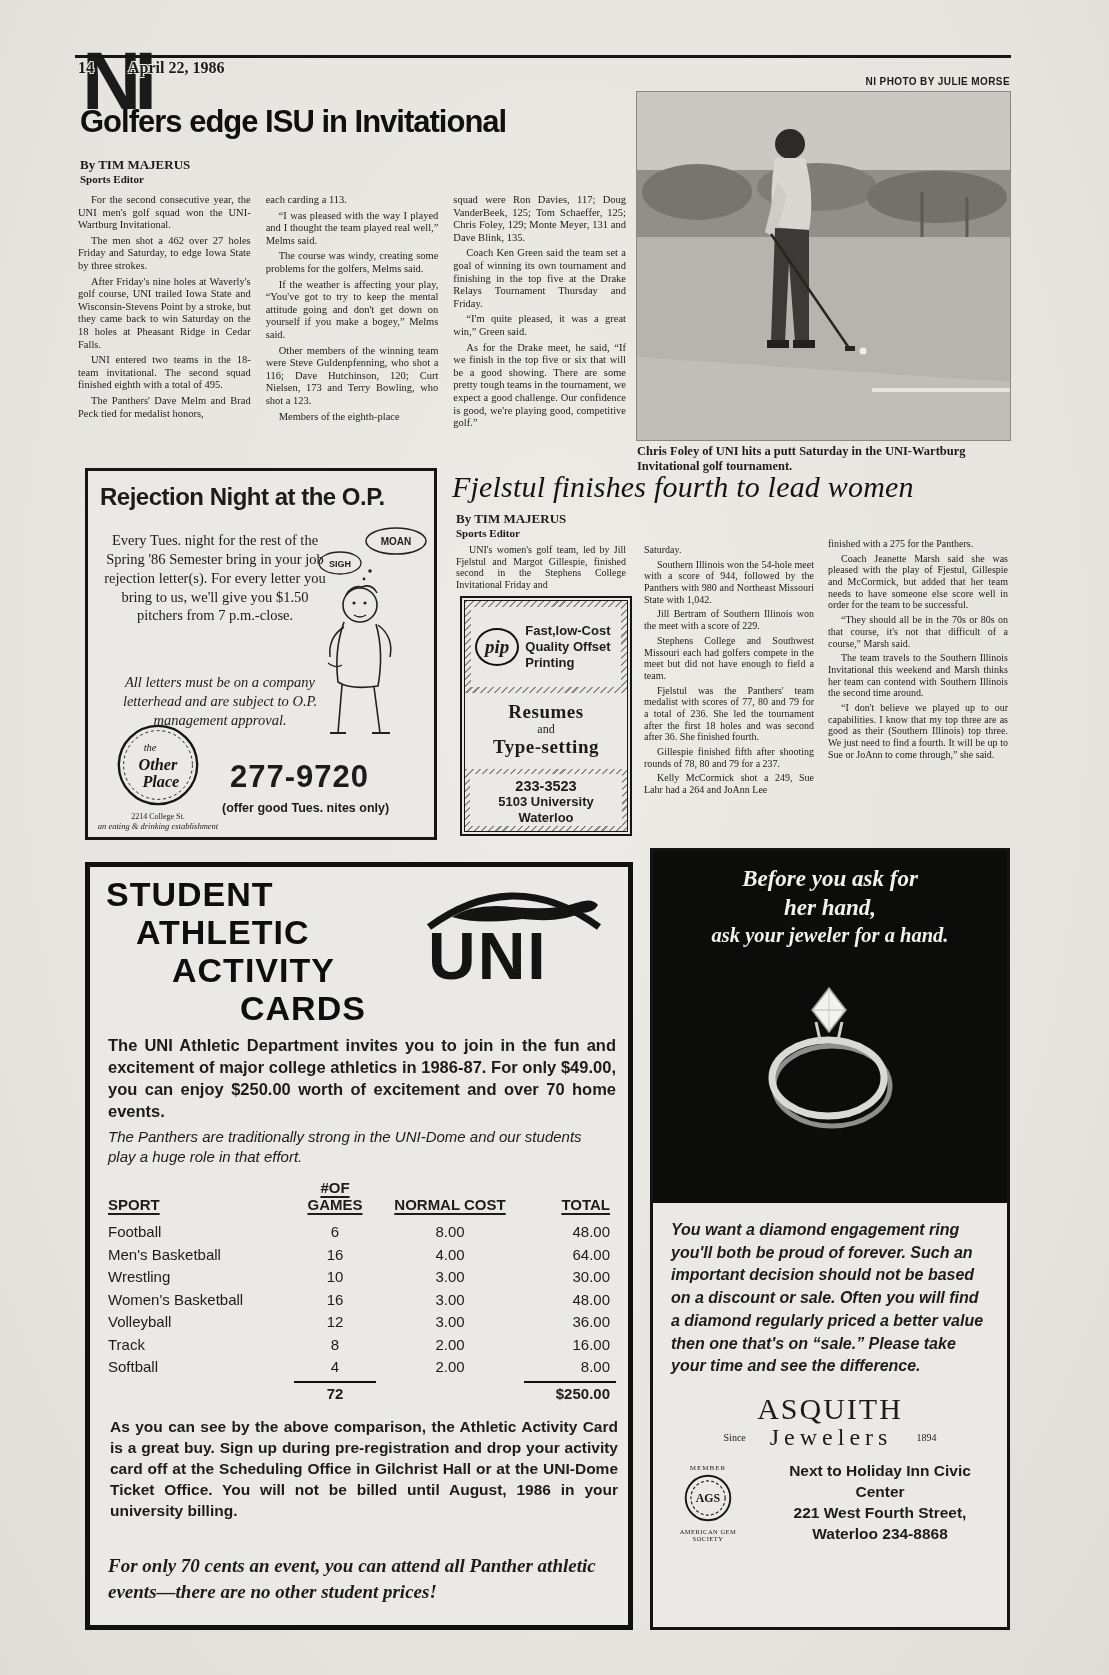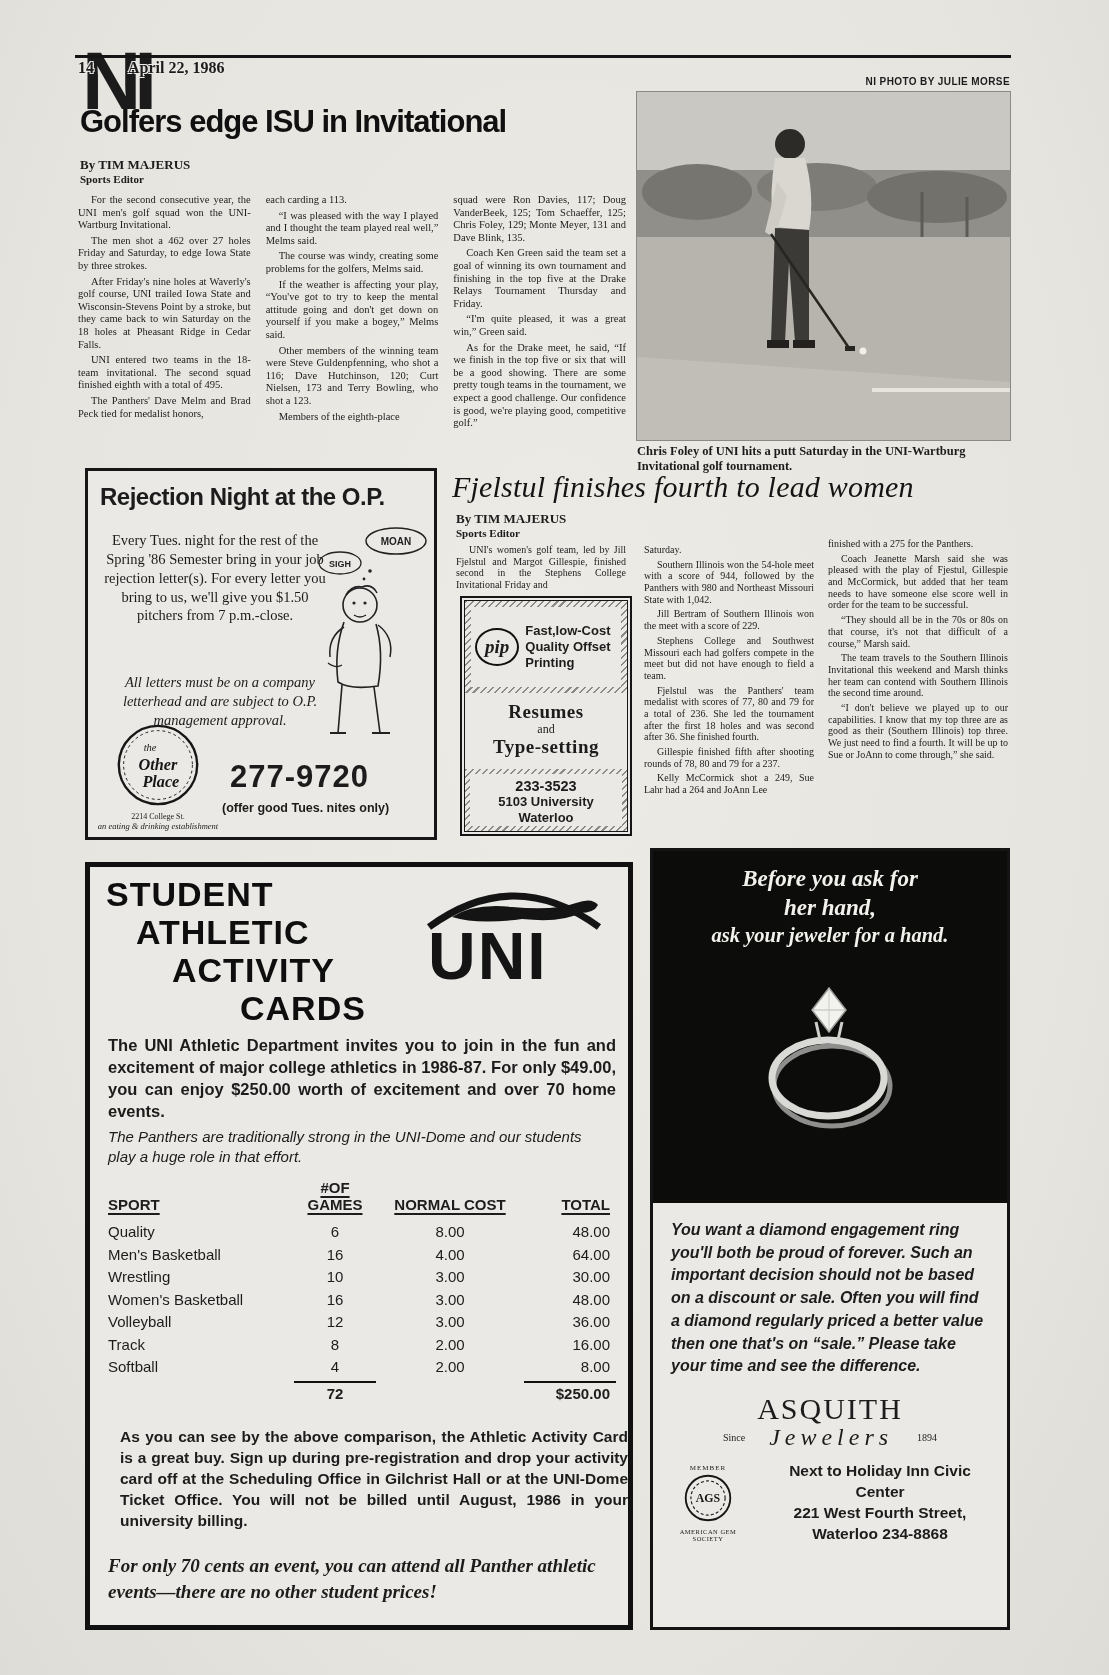--- a/index.html
+++ b/index.html
@@ -95,41 +95,41 @@
   .ath-p2{position:absolute;left:18px;top:260px;width:500px;margin:0;font-style:italic;font-size:15px;line-height:1.3;}
   .sport-table{position:absolute;left:18px;top:312px;width:508px;font-size:15px;}
   .t-row,.t-head,.t-total{display:grid;grid-template-columns:186px 82px 148px 92px;align-items:end;}
   .t-head{margin-bottom:8px;}
   .th{font-weight:bold;text-decoration:underline;text-decoration-thickness:2px;text-underline-offset:3px;}
   .t-row{line-height:1.5;}
   .td-c{text-align:center;}
   .td-r{text-align:right;padding-right:6px;}
   .t-total{margin-top:2px;font-weight:bold;}
   .t-total .tl{border-top:2px solid #111;padding-top:2px;}
-  .ath-p3{position:absolute;left:18px;top:548px;width:508px;margin:12px;font-weight:bold;font-size:15.5px;
+  .ath-p3{position:absolute;left:18px;top:548px;width:508px;margin:2px;font-weight:bold;font-size:15.5px;
         line-height:1.35;text-align:justify;}
   .ath-p4{position:absolute;left:18px;top:658px;width:508px;margin:0;font-size:13.5px;}
   .ath-p5{position:absolute;left:18px;top:686px;width:508px;margin:0;font-family:"Liberation Serif",serif;
         font-weight:bold;font-style:italic;font-size:19px;line-height:1.35;}
 
   
   .asq-ad{position:absolute;left:650px;top:848px;width:360px;height:782px;border:3px solid #141414;background:#ebe9e5;}
   .asq-black{position:relative;height:352px;background:#0c0c0b;color:#f3f1ec;text-align:center;}
   .asq-h{font-style:italic;font-weight:bold;font-size:23px;line-height:1.25;}
   .asq-h1{padding-top:14px;}
   .asq-h3{font-size:20.5px;}
   .asq-ring{display:block;margin:22px auto 0;}
   .asq-white{padding:16px 18px 0;}
   .asq-body{margin:0;font-family:"Liberation Sans",sans-serif;font-weight:bold;font-style:italic;
         font-size:16px;line-height:1.42;}
   .asq-brand{margin-top:14px;text-align:center;}
   .asq-name{font-size:30px;letter-spacing:2px;font-weight:normal;}
   .asq-sub{display:flex;justify-content:center;align-items:center;gap:24px;margin-top:-2px;}
   .asq-since,.asq-year{font-size:10px;}
-  .asq-jewelers{font-size:24px;letter-spacing:5px;font-style:italic;}
+  .asq-jewelers{font-size:24px;letter-spacing:5px;}
   .asq-foot{display:flex;align-items:center;gap:26px;margin-top:10px;}
   .asq-ags-wrap{flex:0 0 74px;text-align:center;}
   .asq-member{font-size:7px;letter-spacing:1px;}
   .asq-society{font-size:6.5px;letter-spacing:.5px;}
   .asq-addr{flex:1;text-align:center;font-family:"Liberation Sans",sans-serif;font-weight:bold;
         font-size:15.5px;line-height:1.35;}
 </style>
 </head>
 <body>
 
@@ -298,21 +298,21 @@
     <p class="ath-p1" data-name="ath-intro">The UNI Athletic Department invites you to join in the fun and excitement of major college athletics in 1986-87. For only $49.00, you can enjoy $250.00 worth of excitement and over 70 home events.</p>
     <p class="ath-p2" data-name="ath-note">The Panthers are traditionally strong in the UNI-Dome and our students play a huge role in that effort.</p>
     <div class="sport-table" data-name="pricing-table">
       <div class="t-head" data-name="table-header">
         <span class="th" data-name="header-sport">SPORT</span>
         <span class="th td-c" data-name="header-games">#OF GAMES</span>
         <span class="th td-c" data-name="header-cost">NORMAL COST</span>
         <span class="th td-r" data-name="header-total">TOTAL</span>
       </div>
       <div class="t-row" data-name="table-row">
-        <span data-name="cell-sport">Quality</span>
+        <span data-name="cell-sport">Football</span>
         <span class="td-c" data-name="cell-games">6</span>
         <span class="td-c" data-name="cell-cost">8.00</span>
         <span class="td-r" data-name="cell-total">48.00</span>
       </div>
       <div class="t-row" data-name="table-row">
         <span data-name="cell-sport">Men's Basketball</span>
         <span class="td-c" data-name="cell-games">16</span>
         <span class="td-c" data-name="cell-cost">4.00</span>
         <span class="td-r" data-name="cell-total">64.00</span>
       </div>

